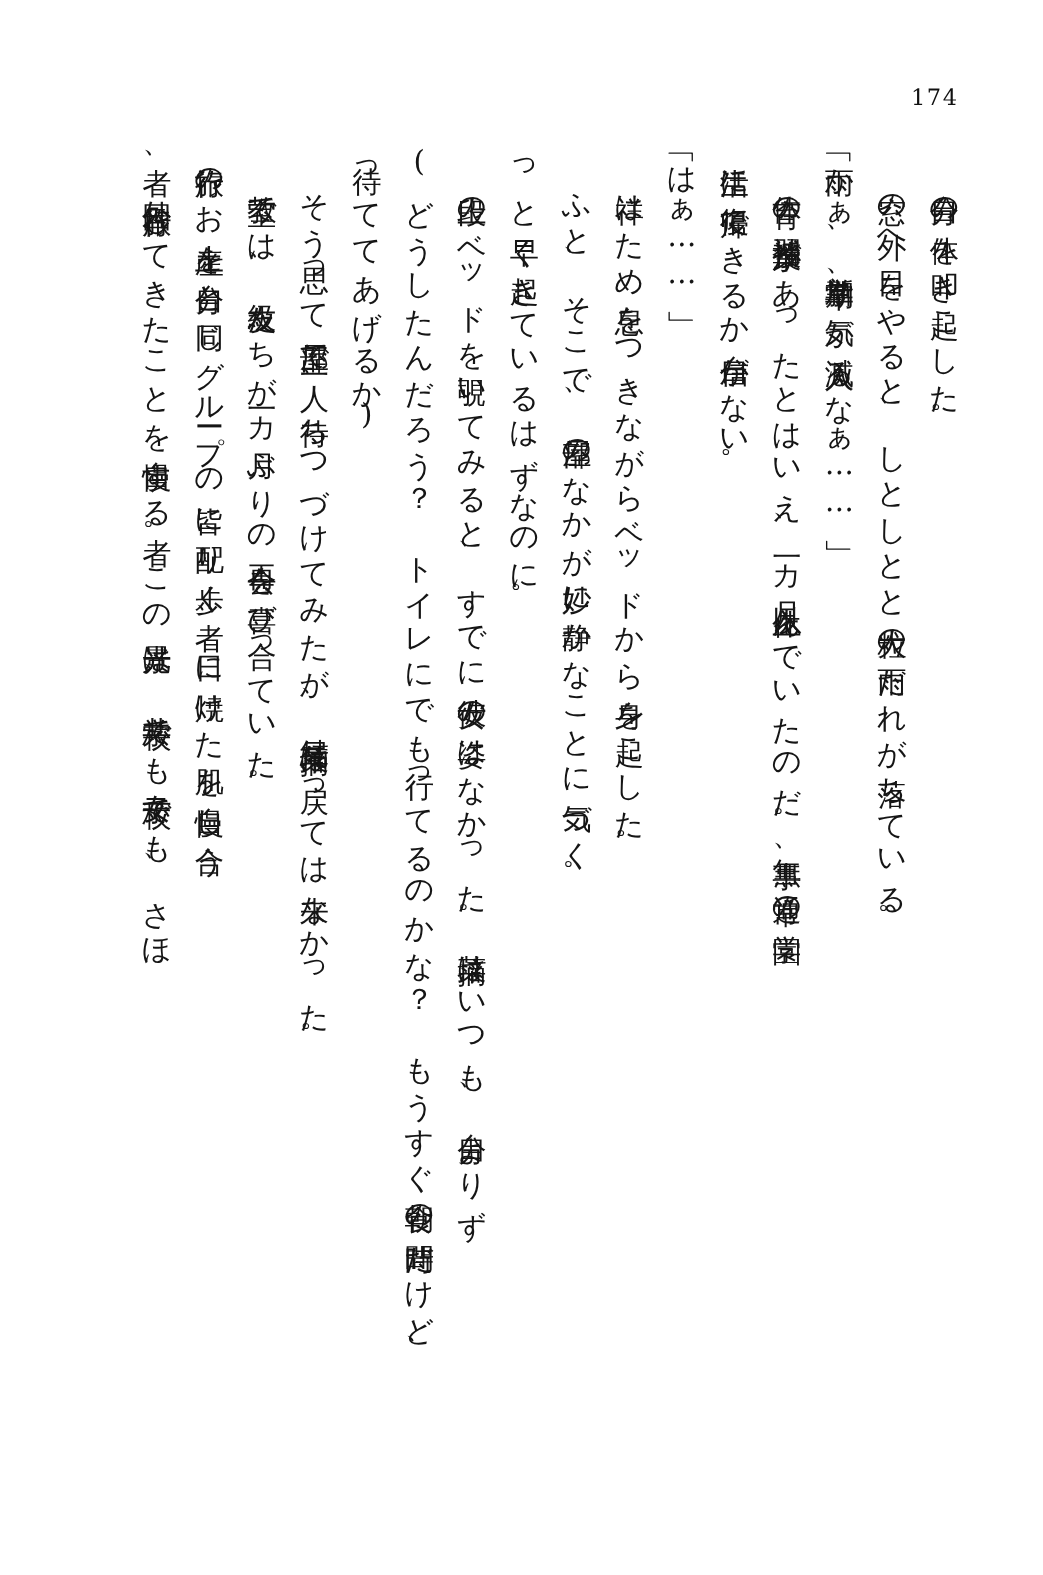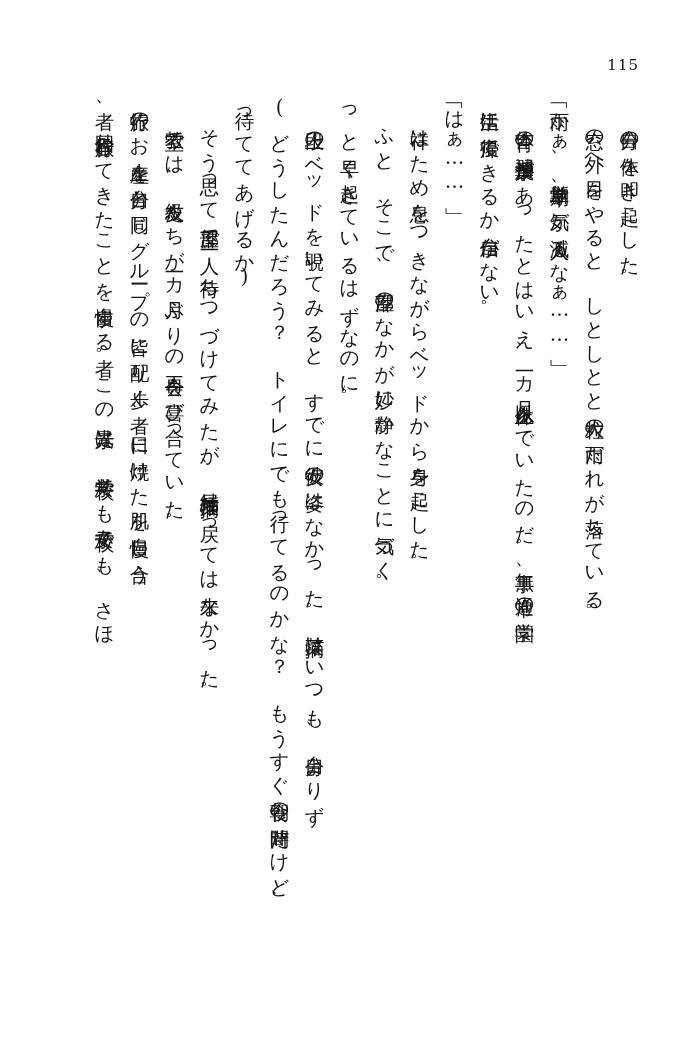--- a/index.html
+++ b/index.html
@@ -56,21 +56,21 @@
   }
   .vline.indent {
     padding-top: 19px;
   }
 </style>
 </head>
 <body>
 
 <div class="page">
 
-  <div class="page-number">115</div>
+  <div class="page-number">174</div>
 
   <div class="body-text">
     <div class="vline indent">自分の体を叩き起こした。</div>
     <div class="vline indent">窓の外へ目をやると、しとしとと大粒の雨だれが落ちている。</div>
     <div class="vline">「雨かぁ、新学期早々、気が滅入るなぁ……」</div>
     <div class="vline indent">体育の補習授業があったとはいえ、一カ月以上休んでいたのだ。無事、通常の学園</div>
     <div class="vline">生活に復帰できるか自信がない。</div>
     <div class="vline">「はぁ……」</div>
     <div class="vline indent">祥はため息をつきながらベッドから身を起こした。</div>
     <div class="vline indent">ふと、そこで、部屋のなかが妙に静かなことに気づく。</div>

